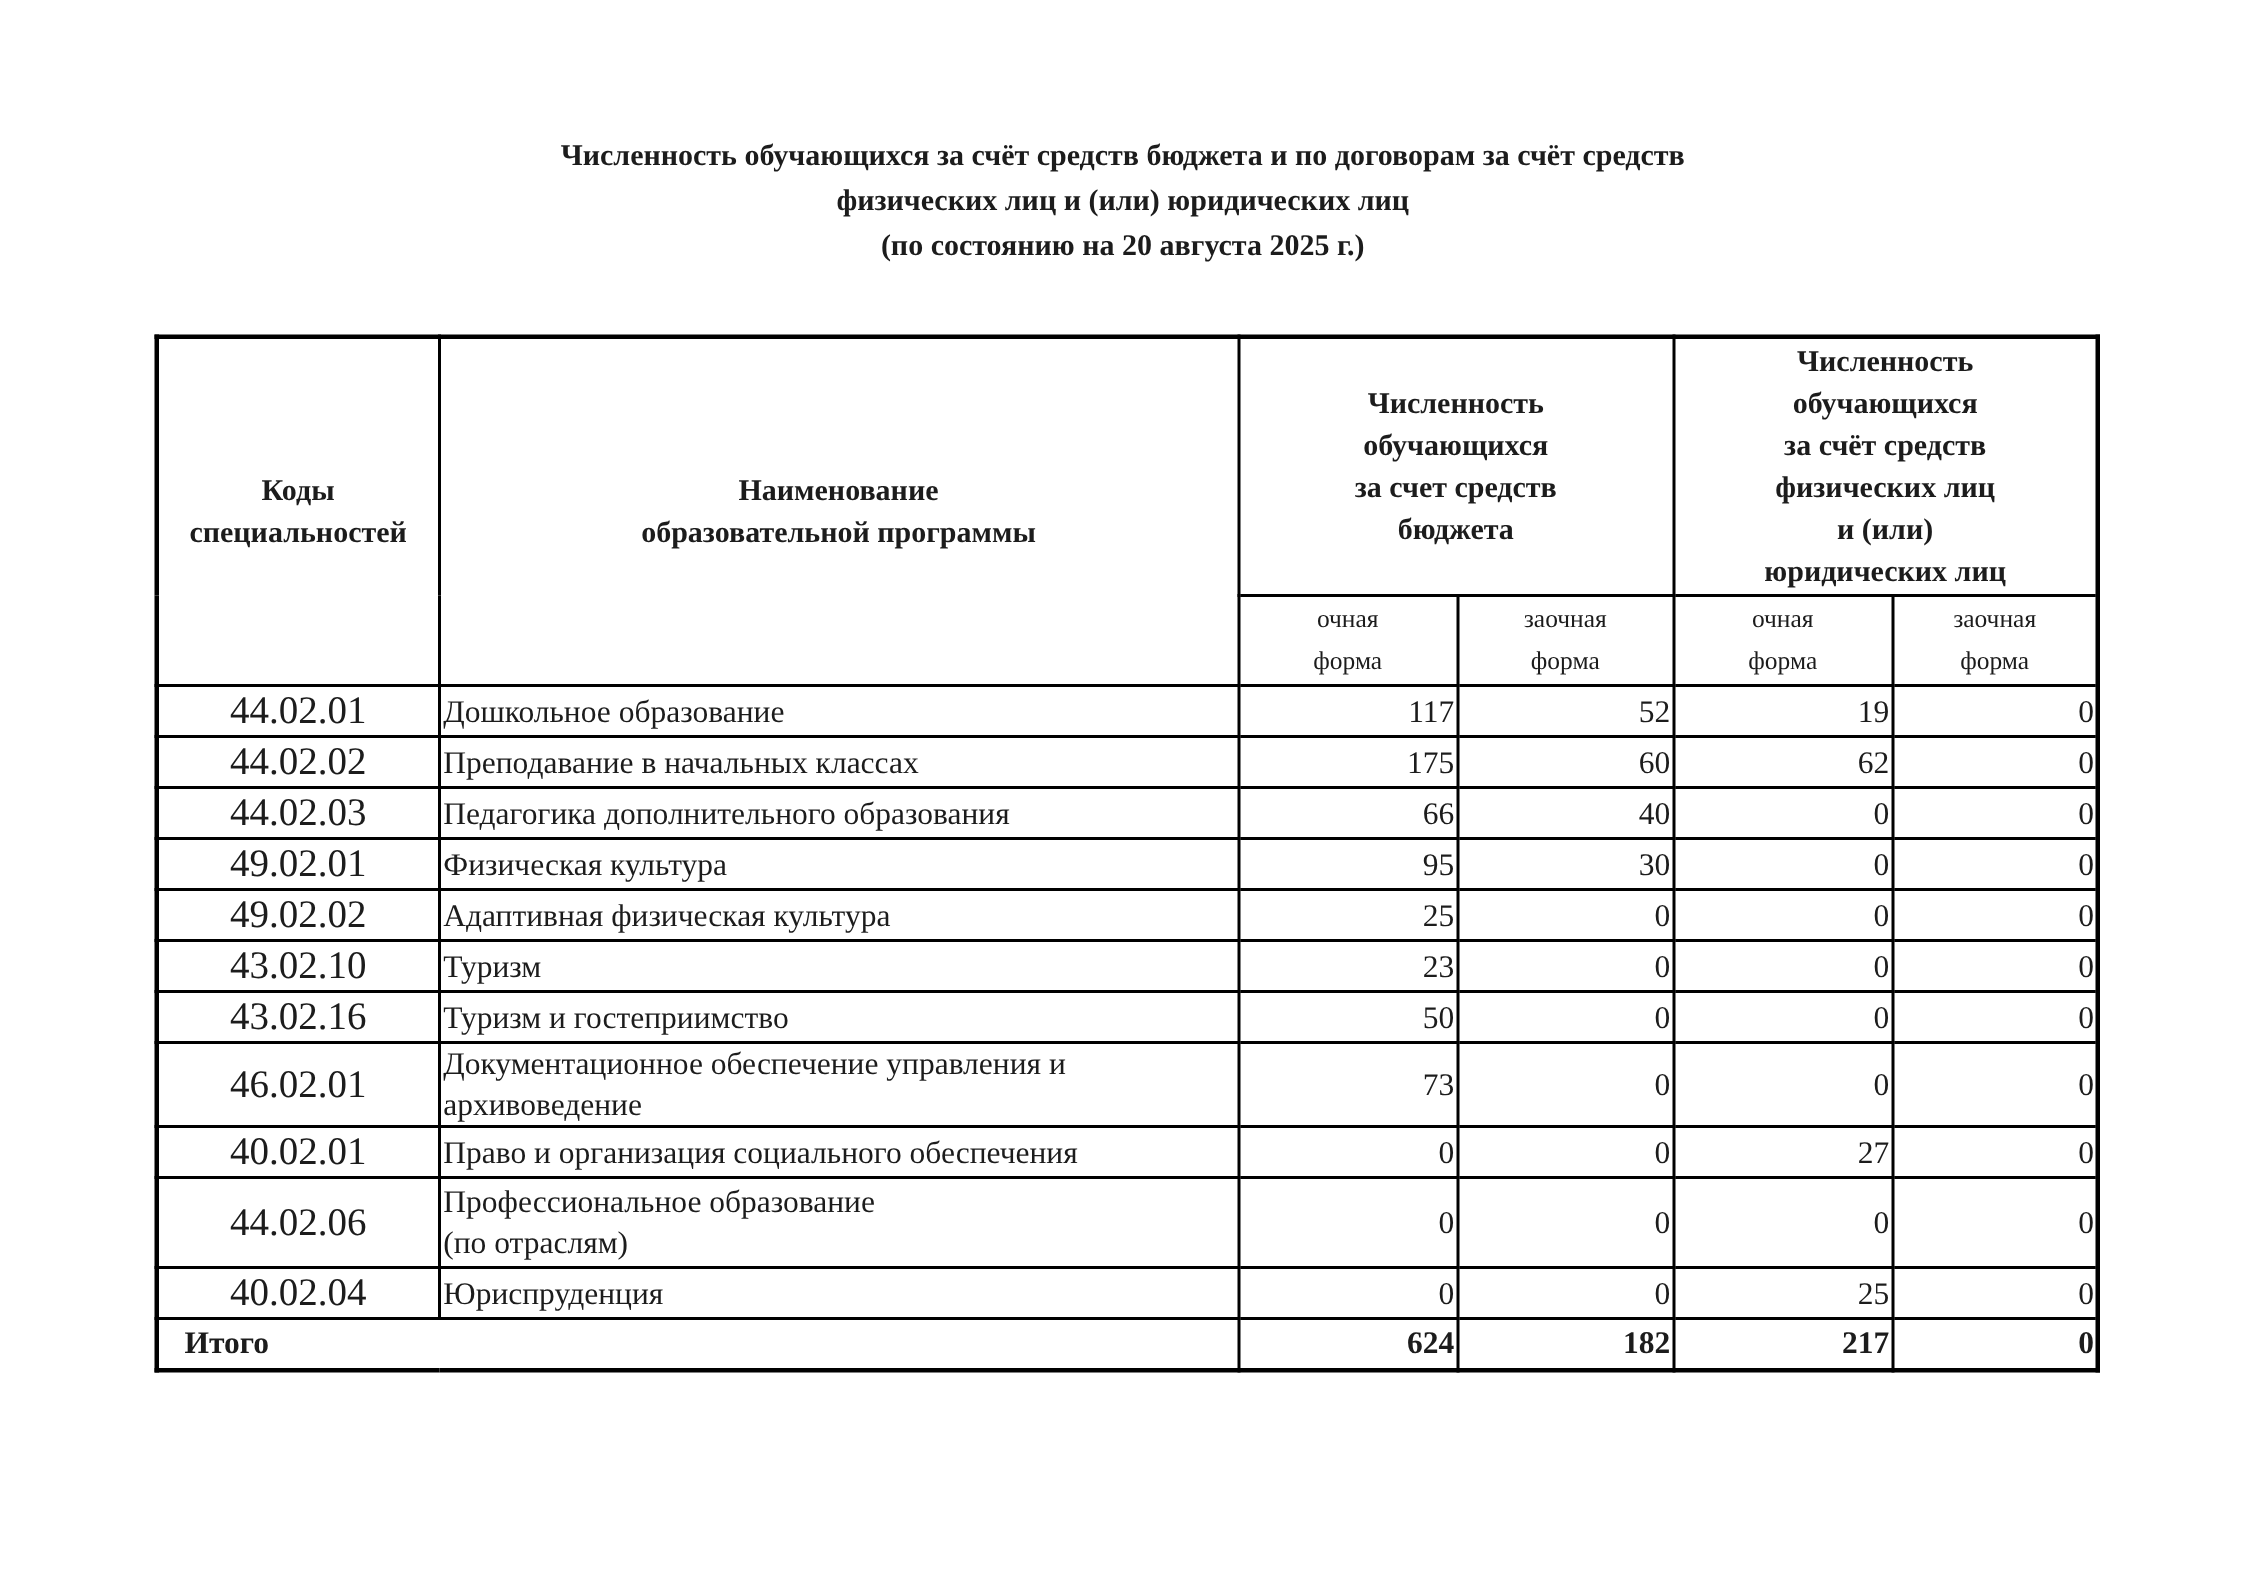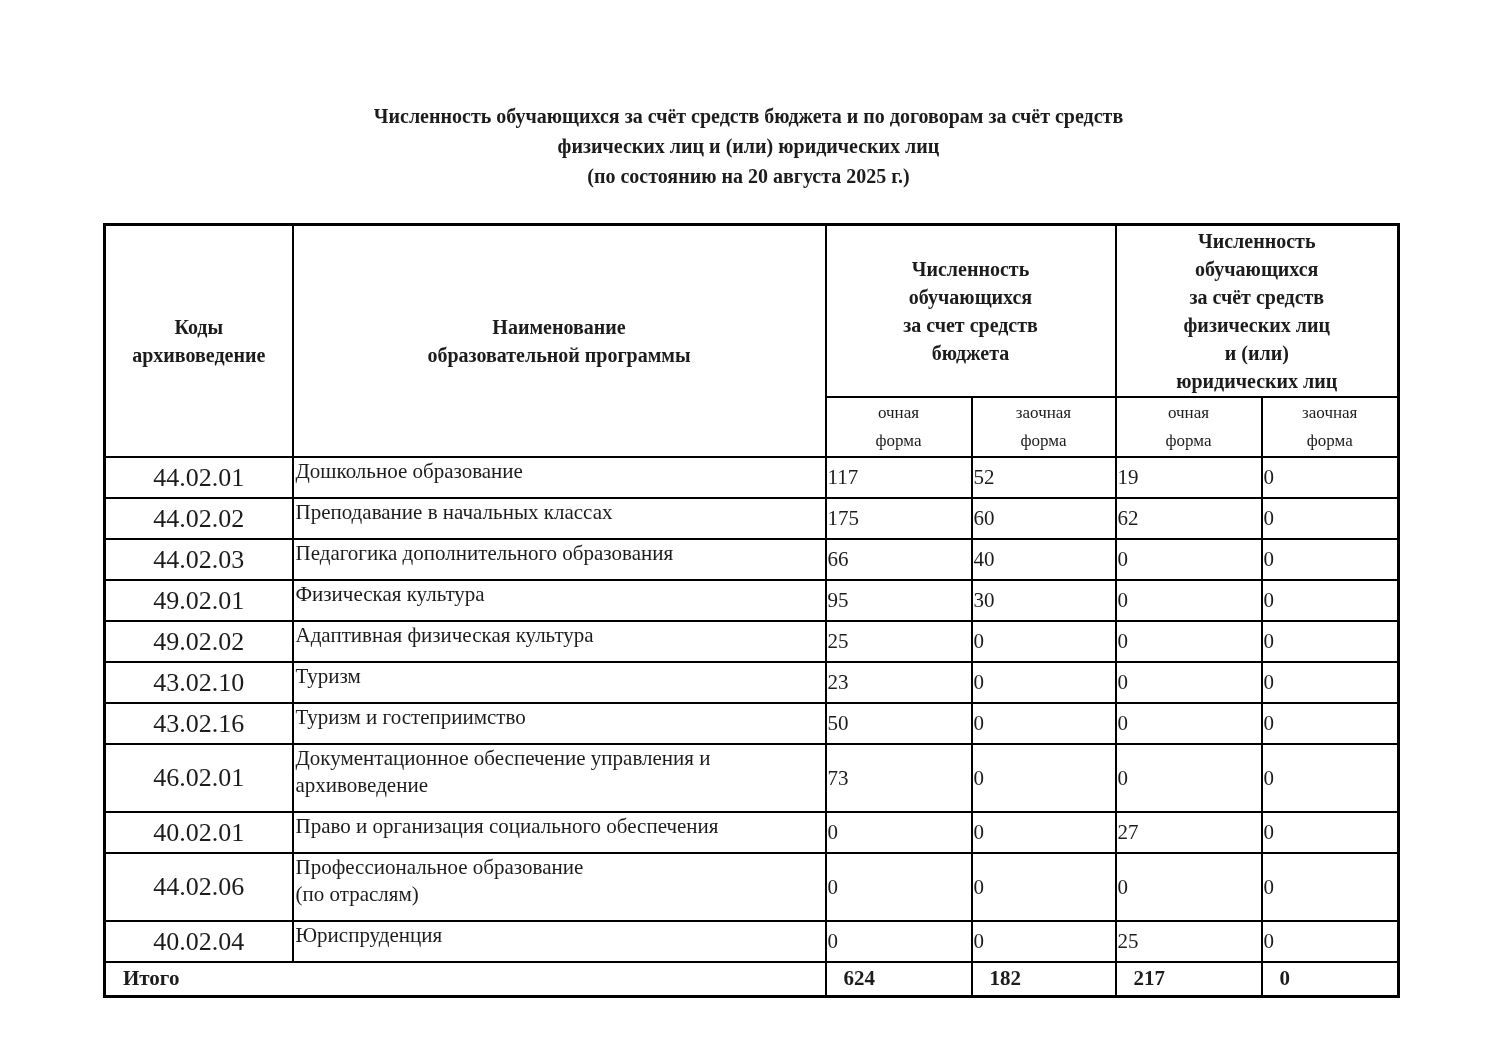--- a/index.html
+++ b/index.html
@@ -10,21 +10,21 @@
   body {
     width: 1497px;
     height: 1059px;
     position: relative;
     font-family: "Liberation Serif", serif;
     color: #1c1c1c;
     overflow: hidden;
   }
   .doc-title {
     position: absolute;
-    top: 101px;
+    top: 89px;
     left: 0;
     width: 100%;
     text-align: center;
     font-weight: bold;
     font-size: 20px;
     line-height: 30px;
     white-space: pre-line;
   }
   table.enrollment {
     position: absolute;
@@ -54,27 +54,27 @@
     text-align: center;
     white-space: pre-line;
   }
   td.code {
     font-size: 26px;
     text-align: center;
   }
   td.prog {
     font-size: 21px;
     text-align: left;
-    padding: 0 3px 12px 2px;
+    padding: 0 3px 0 2px;
     line-height: 27px;
     white-space: pre-line;
   }
   td.num {
     font-size: 21px;
-    text-align: left;
+    text-align: right;
   }
   tr.total-row td {
     font-weight: bold;
     font-size: 21px;
     padding-left: 17px;
   }
   td.total-label {
     text-align: left;
     padding-left: 2px;
   }
@@ -91,21 +91,21 @@
     <col style="width:188px">
     <col style="width:533px">
     <col style="width:146px">
     <col style="width:144px">
     <col style="width:146px">
     <col style="width:137px">
   </colgroup>
   <tbody>
     <tr style="height:170px">
       <td rowspan="2" class="hgroup">Коды
-архивоведение</td>
+специальностей</td>
       <td rowspan="2" class="hgroup">Наименование
 образовательной программы</td>
       <td colspan="2" class="hgroup">Численность
 обучающихся
 за счет средств
 бюджета</td>
       <td colspan="2" class="hgroup">Численность
 обучающихся
 за счёт средств
 физических лиц

